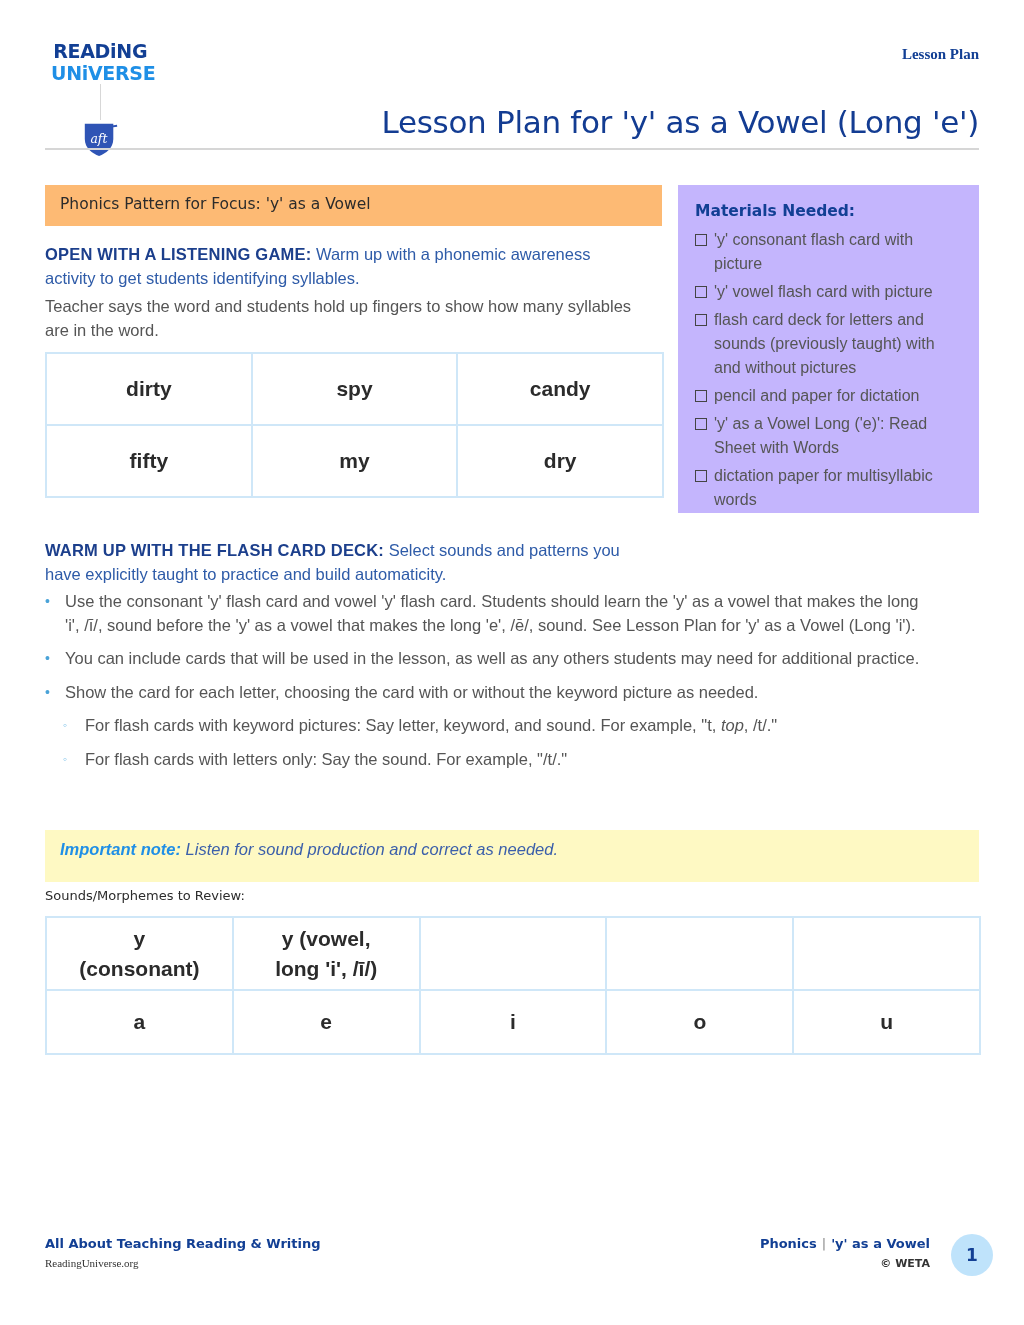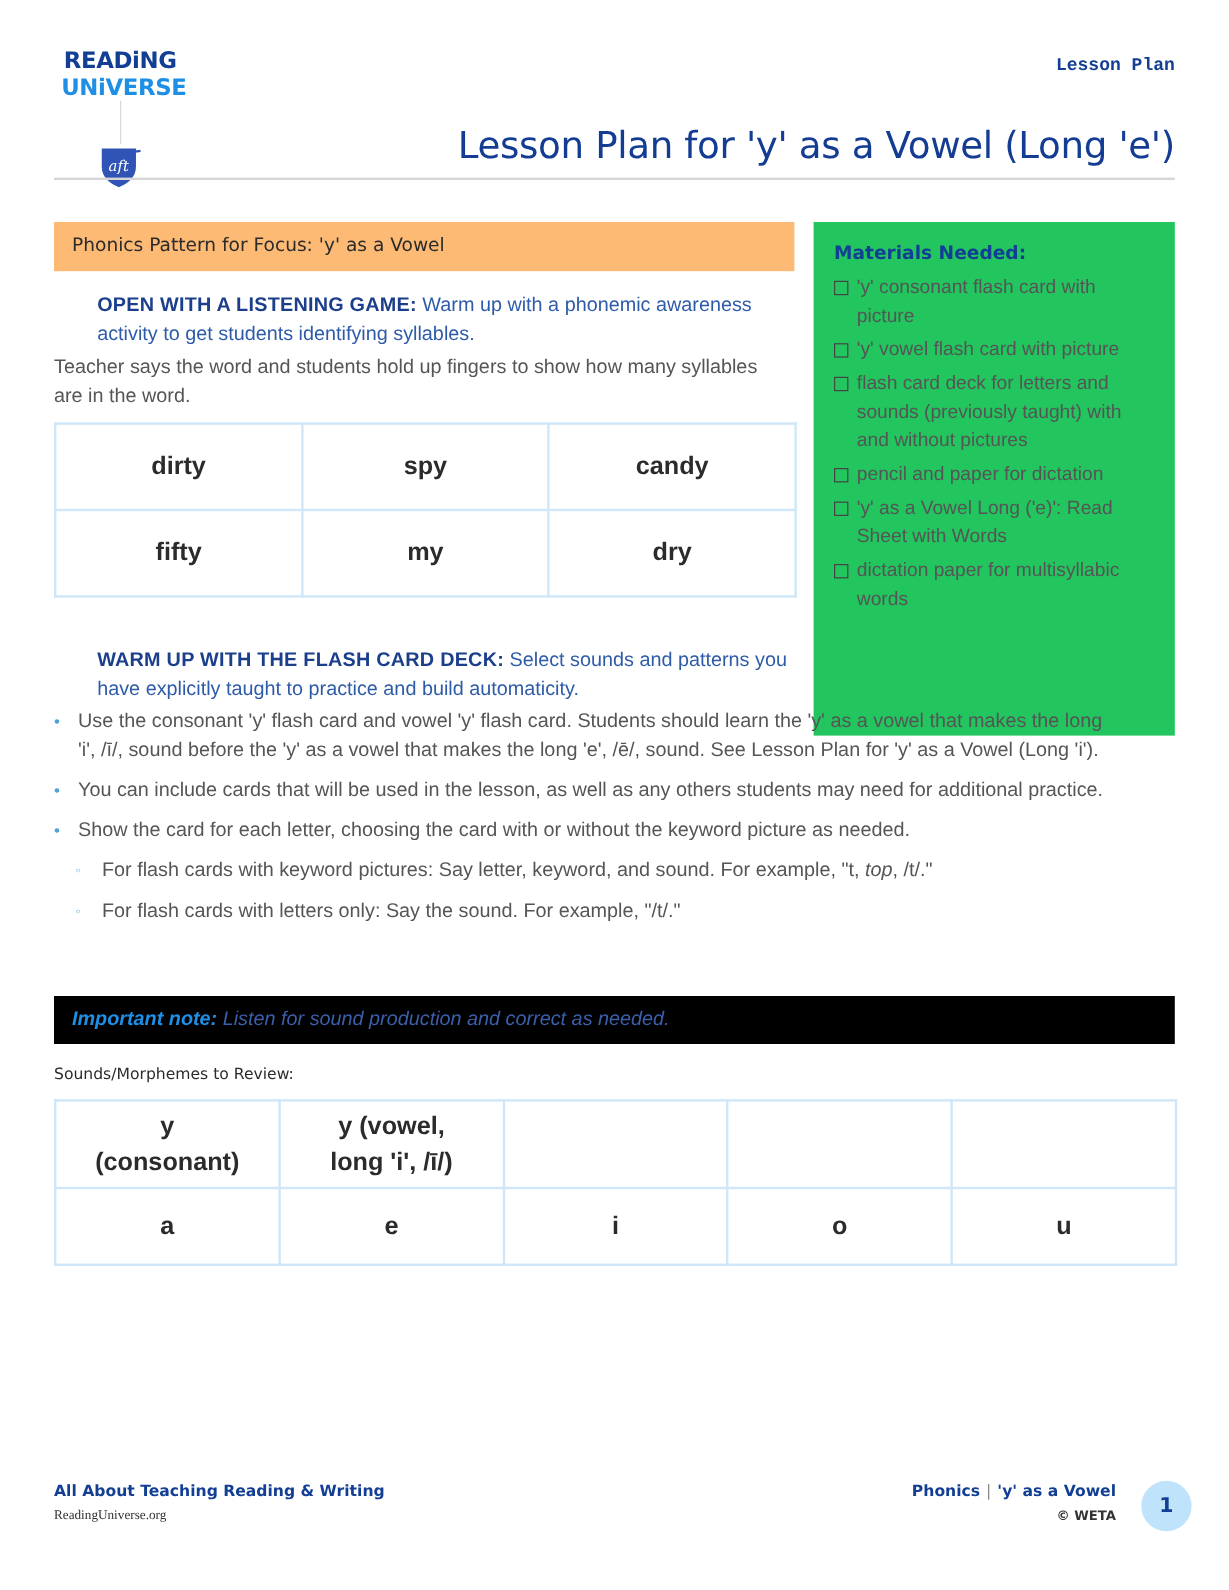--- a/index.html
+++ b/index.html
@@ -6,46 +6,46 @@
   html, body { width: 1024px; height: 1325px; background: #ffffff; }
   body { position: relative; font-family: "Liberation Sans", sans-serif; color: #333; overflow: hidden; }
 
   .header { position: absolute; left: 45px; top: 34px; width: 934px; height: 44px; }
   .logo { position: absolute; left: 0; top: 6px; display: flex; align-items: center; flex-direction: column; }
   .logo-text { font-family: "DejaVu Sans", sans-serif; font-weight: 900; font-size: 19px; letter-spacing: -0.3px; }
   .logo-reading { color: #123f94; }
   .logo-universe { color: #1f8fe6; margin-left: 6px; }
   .logo-divider { width: 1px; height: 36px; background: #d7d7d7; margin: 0 14px; }
   .aft-shield { width: 40px; height: 38px; }
-  .header-label { position: absolute; right: 0; top: 12px; font-family: Liberation Mono, monospace; font-weight: bold; font-size: 15px; color: #123f94; }
+  .header-label { position: absolute; right: 0; top: 12px; font-family: Liberation Serif, serif; font-weight: bold; font-size: 15px; color: #123f94; }
 
   .title { position: absolute; left: 45px; top: 104px; width: 934px; text-align: right; font-family: "DejaVu Sans", sans-serif; font-weight: normal; font-size: 31px; color: #133c92; letter-spacing: -0.3px; }
   .title-rule { position: absolute; left: 45px; top: 148px; width: 934px; height: 2px; background: #d6d6d6; }
 
   .focus-box { position: absolute; left: 45px; top: 185px; width: 617px; height: 41px; background: #fdba74; padding: 10px 15px; font-family: "DejaVu Sans", sans-serif; font-size: 15.5px; color: #2b2b2b; }
 
-  .materials { position: absolute; left: 678px; top: 185px; width: 301px; height: 428px; background: #22c55e; padding: 17px 17px; }
+  .materials { position: absolute; left: 678px; top: 185px; width: 301px; height: 328px; background: #c4b5fd; padding: 17px 17px; }
   .materials h3 { font-family: "DejaVu Sans", sans-serif; font-weight: bold; font-size: 15.5px; color: #123f94; margin-bottom: 8px; }
   .mat-item { display: flex; font-size: 16px; line-height: 24px; color: #555; margin-bottom: 4px; }
   .checkbox { flex: 0 0 12px; width: 12px; height: 12px; border: 1.3px solid #444; margin-top: 6px; margin-right: 7px; }
 
-  .section-lead { position: absolute; left: 45px; font-size: 16.5px; line-height: 24px; color: #2e5ba8; margin-left: 36px; }
+  .section-lead { position: absolute; left: 45px; font-size: 16.5px; line-height: 24px; color: #2e5ba8; }
   .section-lead .lead-head { font-weight: bold; color: #1c3f8c; letter-spacing: 0.2px; }
   .plain { position: absolute; left: 45px; font-size: 16.5px; line-height: 24px; color: #555; }
 
   table.words { position: absolute; left: 45px; top: 352px; width: 619px; border-collapse: collapse; }
   table.words td { border: 2px solid #cfe7f8; height: 72px; text-align: center; font-weight: bold; font-size: 21px; color: #2b2b2b; width: 33.3%; }
 
   .bullets { position: absolute; left: 45px; top: 590px; width: 890px; }
   .bullet { position: relative; padding-left: 20px; font-size: 16.5px; line-height: 23.5px; color: #555; margin-bottom: 10px; }
   .bullet .dot { position: absolute; left: 0; top: 0; color: #4aa3d8; font-size: 14px; }
   .bullet.sub { padding-left: 40px; }
   .bullet.sub .dot { left: 18px; color: #7cc0e8; font-size: 12px; }
 
-  .note { position: absolute; left: 45px; top: 830px; width: 934px; height: 40px; background: #000000; padding: 10px 15px; font-size: 16.5px; font-style: italic; color: #3b5faa; }
+  .note { position: absolute; left: 45px; top: 830px; width: 934px; height: 52px; background: #fef9c3; padding: 10px 15px; font-size: 16.5px; font-style: italic; color: #3b5faa; }
   .note .note-head { font-weight: bold; color: #1f8fe6; }
 
   .review-label { position: absolute; left: 45px; top: 888px; font-family: "DejaVu Sans", sans-serif; font-size: 13px; color: #2b2b2b; }
   table.sounds { position: absolute; left: 45px; top: 916px; width: 936px; border-collapse: collapse; }
   table.sounds td { border: 2px solid #cfe7f8; text-align: center; font-weight: bold; font-size: 21px; color: #2b2b2b; width: 20%; line-height: 30px; }
   table.sounds tr.r1 td { height: 73px; }
   table.sounds tr.r2 td { height: 64px; }
 
   .footer-left { position: absolute; left: 45px; top: 1236px; }
   .footer-left .f-title { font-family: "DejaVu Sans", sans-serif; font-weight: bold; font-size: 13px; color: #123f94; }

